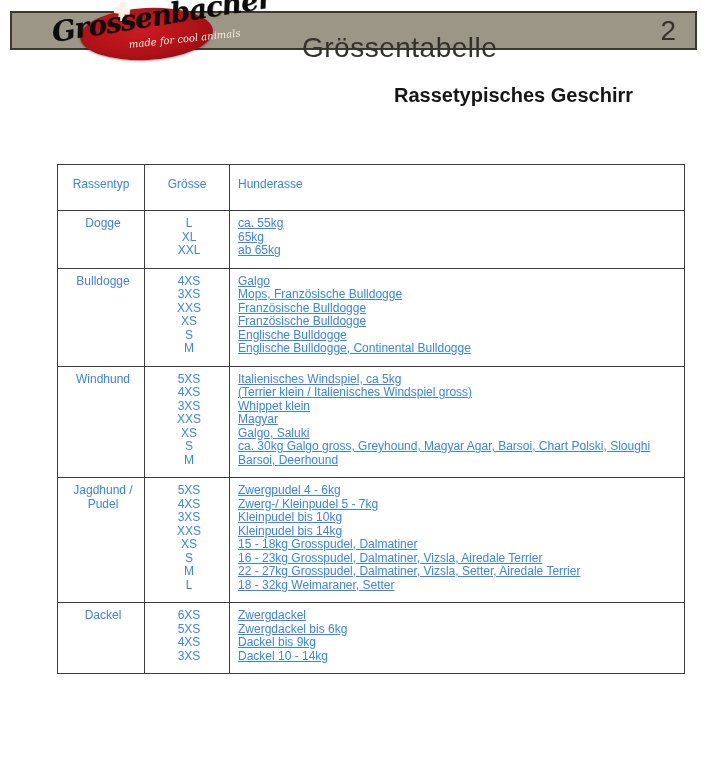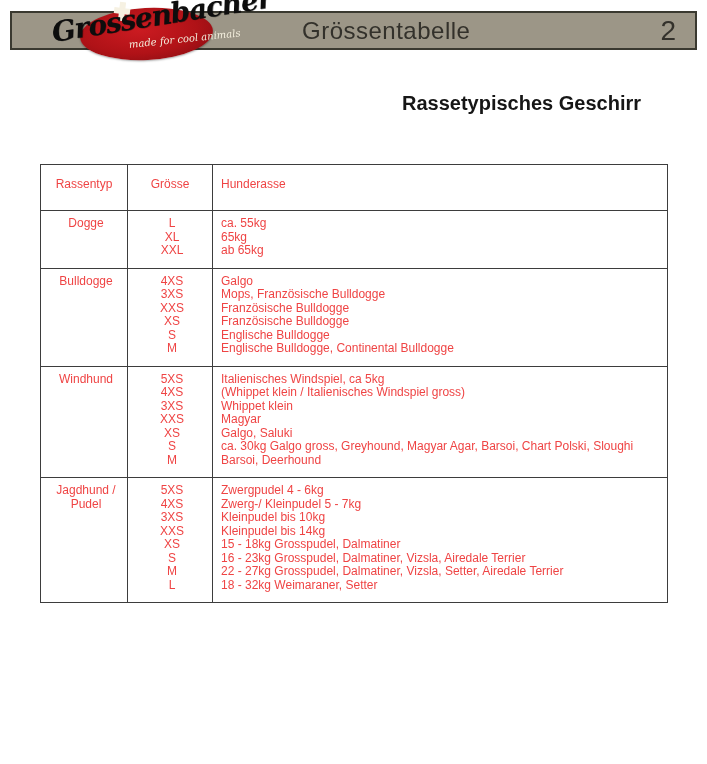--- a/index.html
+++ b/index.html
@@ -16,22 +16,22 @@
     font-family:"Liberation Sans", sans-serif;color:var(--text);
   }
   .page{position:relative;width:707px;height:764px;background:#fff;overflow:hidden;}
 
   
   .bar{
     position:absolute;left:10px;top:11px;width:687px;height:39px;
     background:var(--bar-fill);border:2px solid var(--bar-border);
   }
   .bar-title{
-    position:absolute;left:290px;top:2px;
-    font-size:24px;line-height:31px;color:#33312b;letter-spacing:0.5px;white-space:nowrap;
+    position:absolute;left:290px;top:19px;
+    font-size:28px;line-height:31px;color:#33312b;letter-spacing:0.5px;white-space:nowrap;
   }
   .bar-page-num{
     position:absolute;right:19px;top:2px;
     font-size:28px;line-height:31px;color:#33312b;
   }
 
   
   .logo{position:absolute;left:45px;top:0;width:215px;height:76px;}
   .logo-ellipse{
     position:absolute;left:35px;top:8px;width:133px;height:52px;
@@ -56,42 +56,42 @@
     font-size:10px;color:#f3eedd;white-space:nowrap;
     transform:rotate(-6deg);transform-origin:left center;
   }
 
   
   .note{
     position:absolute;left:40px;top:80px;margin:0;
     font-size:14px;line-height:18px;color:#1c1c1c;
   }
   .section-heading{
-    position:absolute;left:390px;top:80px;margin:12px;
+    position:absolute;left:390px;top:80px;margin:4px;
     font-size:20px;font-weight:bold;color:#161616;white-space:nowrap;
   }
 
   
   .size-table{
-    position:absolute;left:40px;top:164px;width:627px;
-    border-collapse:collapse;font-size:12px;color:#ef4444;table-layout:fixed;
+    position:absolute;left:57px;top:164px;width:627px;
+    border-collapse:collapse;font-size:12px;color:#3b82f6;table-layout:fixed;
   }
   .size-table th,.size-table td{border:1px solid var(--table-border);}
   .size-table col.c-type{width:87px;}
   .size-table col.c-size{width:85px;}
   .size-table col.c-breed{width:455px;}
   .size-table thead th{
     height:46px;vertical-align:top;padding-top:12px;
     font-weight:normal;font-size:12px;
   }
   .size-table thead th.h-type,.size-table thead th.h-size{text-align:center;}
   .size-table thead th.h-breed{text-align:left;padding-left:8px;margin-top:9px;}
   .size-table tbody td{vertical-align:top;padding:6px 0 10px 4px;}
   .size-table tbody td.col-type,.size-table tbody td.col-size{text-align:center;}
-  .size-table tbody td.col-breed{text-align:left;padding-left:8px;padding-right:4px;}
+  .size-table tbody td.col-breed{text-align:left;padding-left:8px;padding-right:4px;text-decoration:underline;}
   .size-table .line{height:13.5px;line-height:13.5px;white-space:nowrap;overflow:hidden;}
 </style>
 </head>
 <body>
 
 <div class="page">
 
   <div class="bar">
     <span class="bar-title">Grössentabelle</span>
     <span class="bar-page-num">2</span>
@@ -167,21 +167,21 @@
             <div class="line">5XS</div>
             <div class="line">4XS</div>
             <div class="line">3XS</div>
             <div class="line">XXS</div>
             <div class="line">XS</div>
             <div class="line">S</div>
             <div class="line">M</div>
           </td>
           <td class="col-breed">
             <div class="line">Italienisches Windspiel, ca 5kg</div>
-            <div class="line">(Whippet klein / Italienisches Windspiel gross)</div>
+            <div class="line">(Terrier klein / Italienisches Windspiel gross)</div>
             <div class="line">Whippet klein</div>
             <div class="line">Magyar</div>
             <div class="line">Galgo, Saluki</div>
             <div class="line">ca. 30kg Galgo gross, Greyhound, Magyar Agar, Barsoi, Chart Polski, Sloughi</div>
             <div class="line">Barsoi, Deerhound</div>
           </td>
         </tr>
         <tr>
           <td class="col-type">
             <div class="line">Jagdhund /</div>
@@ -201,16 +201,33 @@
             <div class="line">Zwergpudel 4 - 6kg</div>
             <div class="line">Zwerg-/ Kleinpudel 5 - 7kg</div>
             <div class="line">Kleinpudel bis 10kg</div>
             <div class="line">Kleinpudel bis 14kg</div>
             <div class="line">15 - 18kg Grosspudel, Dalmatiner</div>
             <div class="line">16 - 23kg Grosspudel, Dalmatiner, Vizsla, Airedale Terrier</div>
             <div class="line">22 - 27kg Grosspudel, Dalmatiner, Vizsla, Setter, Airedale Terrier</div>
             <div class="line">18 - 32kg Weimaraner, Setter</div>
           </td>
         </tr>
+        <tr>
+          <td class="col-type">
+            <div class="line">Dackel</div>
+          </td>
+          <td class="col-size">
+            <div class="line">6XS</div>
+            <div class="line">5XS</div>
+            <div class="line">4XS</div>
+            <div class="line">3XS</div>
+          </td>
+          <td class="col-breed">
+            <div class="line">Zwergdackel</div>
+            <div class="line">Zwergdackel bis 6kg</div>
+            <div class="line">Dackel bis 9kg</div>
+            <div class="line">Dackel 10 - 14kg</div>
+          </td>
+        </tr>
       </tbody>
   </table>
 
 </div>
 
 </body></html>

